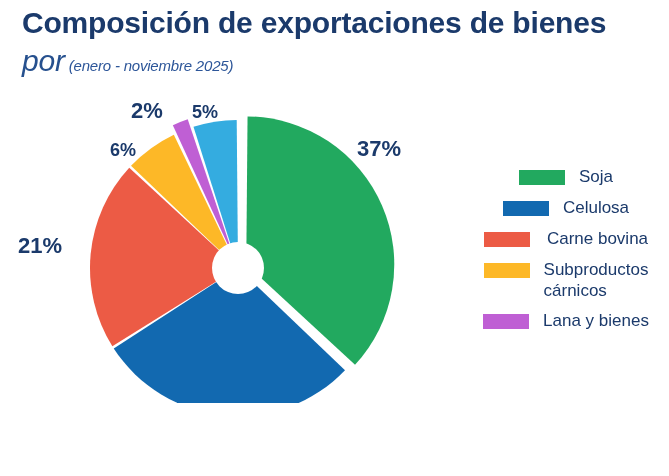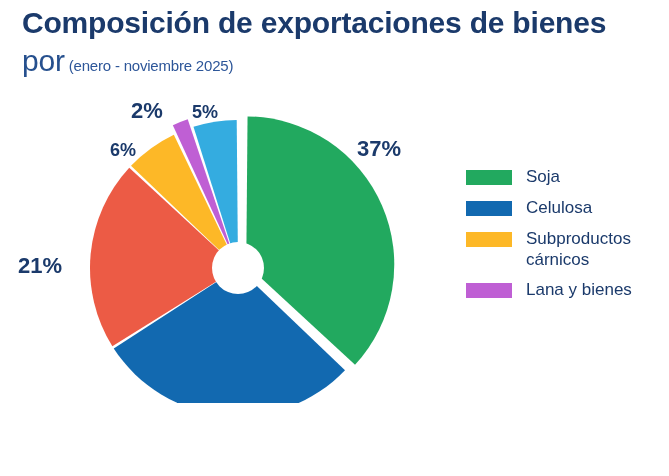--- a/index.html
+++ b/index.html
@@ -31,20 +31,21 @@
     font-weight: 600;
     color: #1b3a6b;
     letter-spacing: -0.2px;
     line-height: 38px;
     white-space: nowrap;
   }
   .title-line-2 {
     display: flex;
     align-items: baseline;
     gap: 0px;
+    font-style: italic;
   }
   .title-plain {
     font-size: 30px;
     font-weight: 500;
     color: #26508e;
   }
   .title-highlight-wrap {
     position: relative;
     display: inline-block;
     margin-left: 8px;
@@ -105,20 +106,21 @@
     position: absolute;
     left: 466px;
     top: 166px;
     width: 200px;
   }
   .legend-row {
     display: flex;
     align-items: flex-start;
     margin-bottom: 9px;
     min-height: 22px;
+    justify-content: center;
   }
   .legend-swatch {
     width: 46px;
     height: 15px;
     flex: 0 0 46px;
     margin-top: 4px;
   }
   .legend-label {
     margin-left: 14px;
     font-size: 17px;
@@ -165,35 +167,39 @@
           <path d="M 238.00 180.00 L 112.35 258.21 A 148 148 0 0 1 129.23 79.63 Z" fill="#ec5b45"></path>
           <path d="M 238.00 180.00 L 131.00 77.75 A 148 148 0 0 1 173.82 46.64 Z" fill="#fdb827"></path>
           <path d="M 234.69 171.63 L 172.84 37.17 A 148 148 0 0 1 187.73 31.28 Z" fill="#bf5fd4"></path>
           <path d="M 238.00 180.00 L 193.50 38.85 A 148 148 0 0 1 236.71 32.01 Z" fill="#34ace0"></path>
         </g>
       <circle cx="238" cy="180" r="26" fill="#ffffff"></circle>
     </svg>
     <div id="pct-layer">
         <div class="pct-label pct-lg" style="left: 357px; top: 48px;">37%</div>
         <div class="pct-label pct-lg" style="left: 196px; top: 334px;">29%</div>
-        <div class="pct-label pct-lg" style="left: 18px; top: 145px; margin-top: 20px;">21%</div>
+        <div class="pct-label pct-lg" style="left: 18px; top: 145px;">21%</div>
         <div class="pct-label pct-md" style="left: 110px; top: 52px;">6%</div>
         <div class="pct-label pct-lg" style="left: 131px; top: 10px;">2%</div>
         <div class="pct-label pct-md" style="left: 192px; top: 14px;">5%</div>
       </div>
   </div>
 
   <div id="legend">
       <div class="legend-row">
         <span class="legend-swatch" style="background: rgb(34, 169, 95);"></span>
         <span class="legend-label">Soja</span>
       </div>
       <div class="legend-row">
         <span class="legend-swatch" style="background: rgb(18, 105, 176);"></span>
         <span class="legend-label">Celulosa</span>
+      </div>
+      <div class="legend-row indent">
+        <span class="legend-swatch" style="background: rgb(236, 91, 69);"></span>
+        <span class="legend-label">Carne bovina</span>
       </div>
       <div class="legend-row">
         <span class="legend-swatch" style="background: rgb(253, 184, 39);"></span>
         <span class="legend-label">Subproductos
 cárnicos</span>
       </div>
       <div class="legend-row">
         <span class="legend-swatch" style="background: rgb(191, 95, 212);"></span>
         <span class="legend-label">Lana y bienes</span>
       </div>

